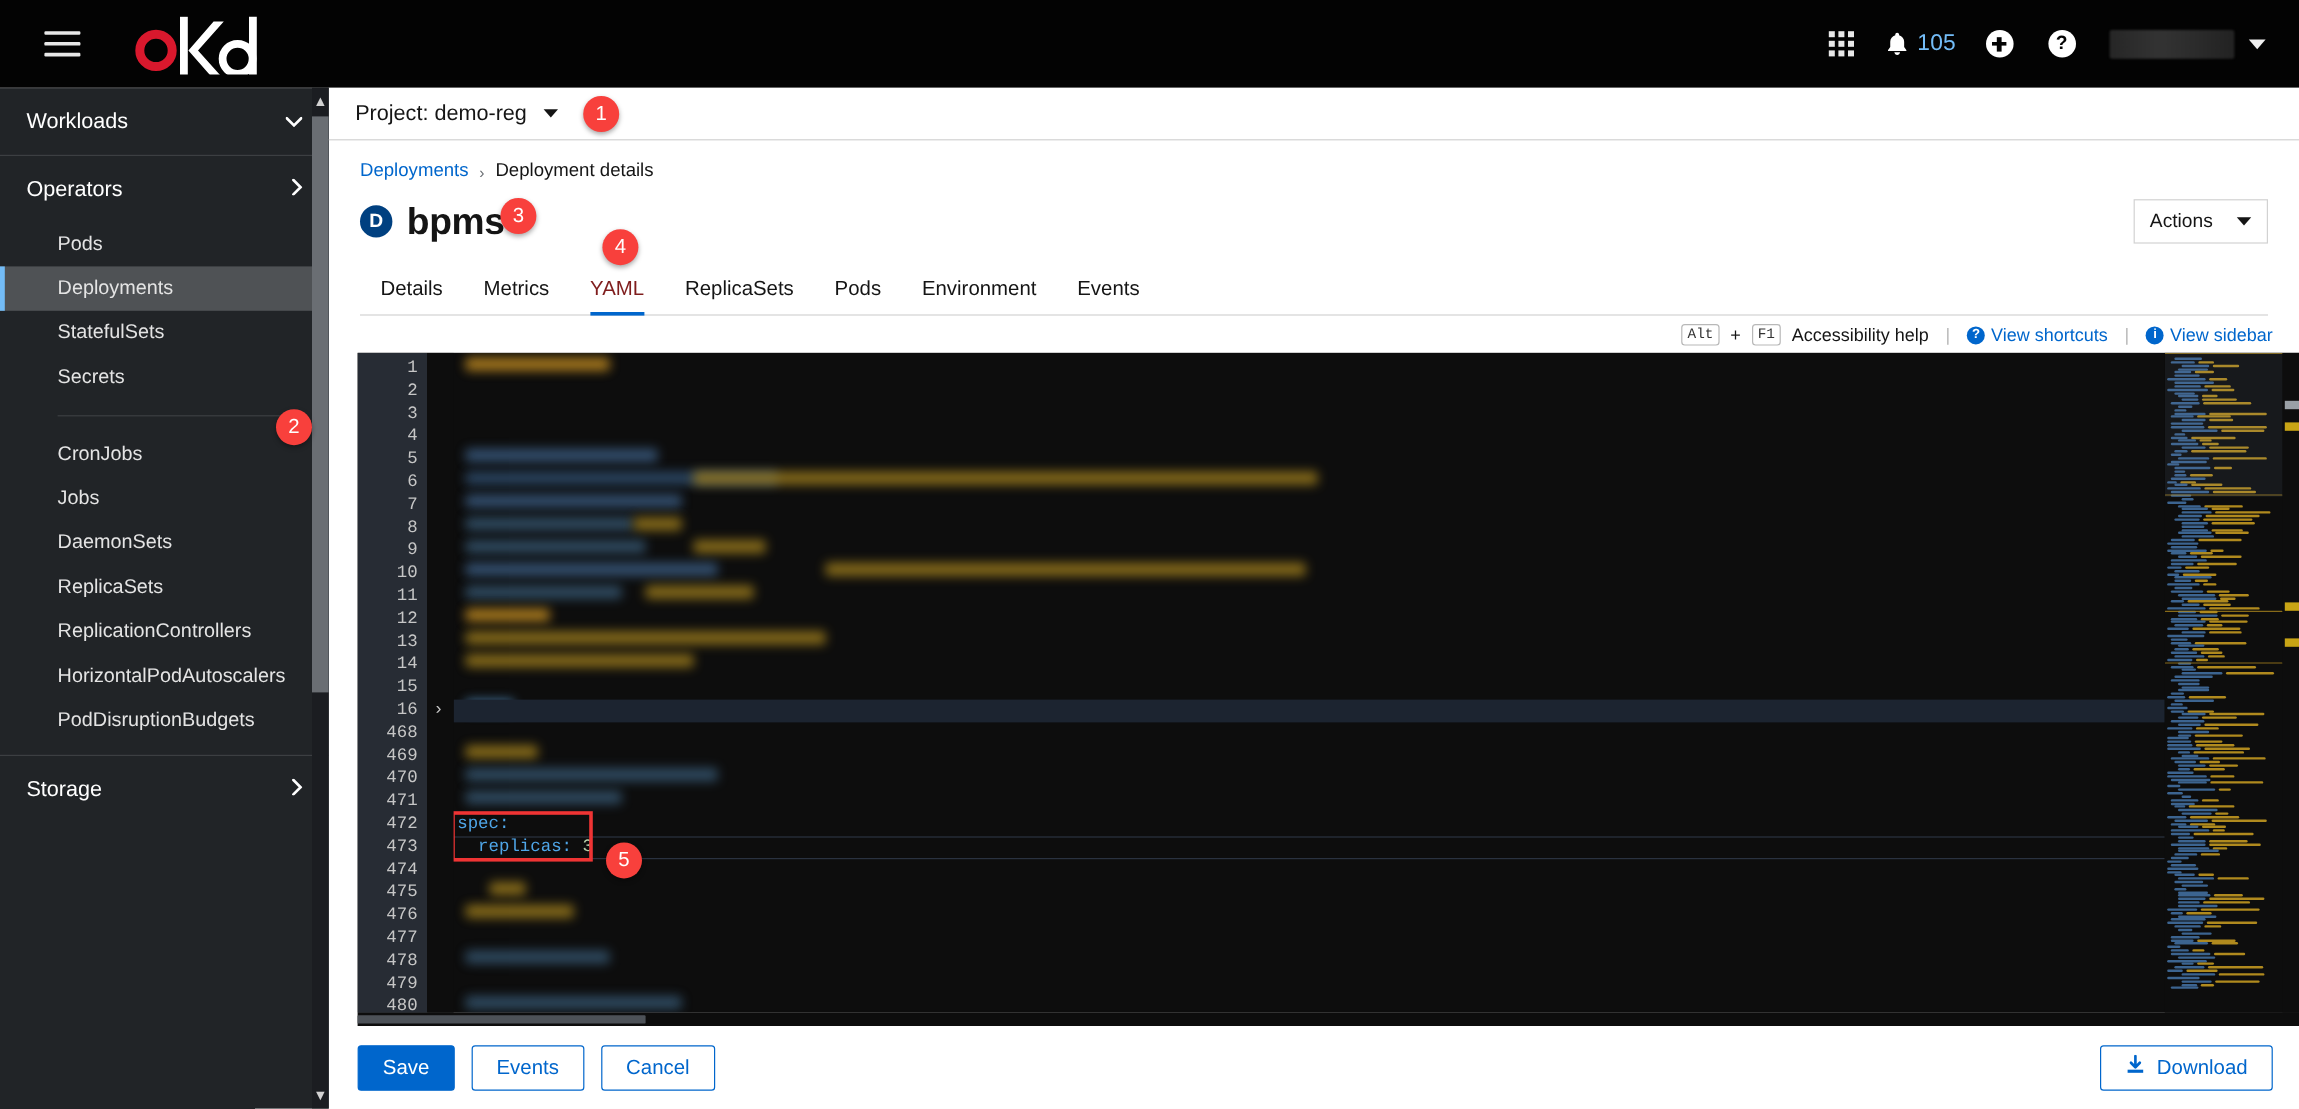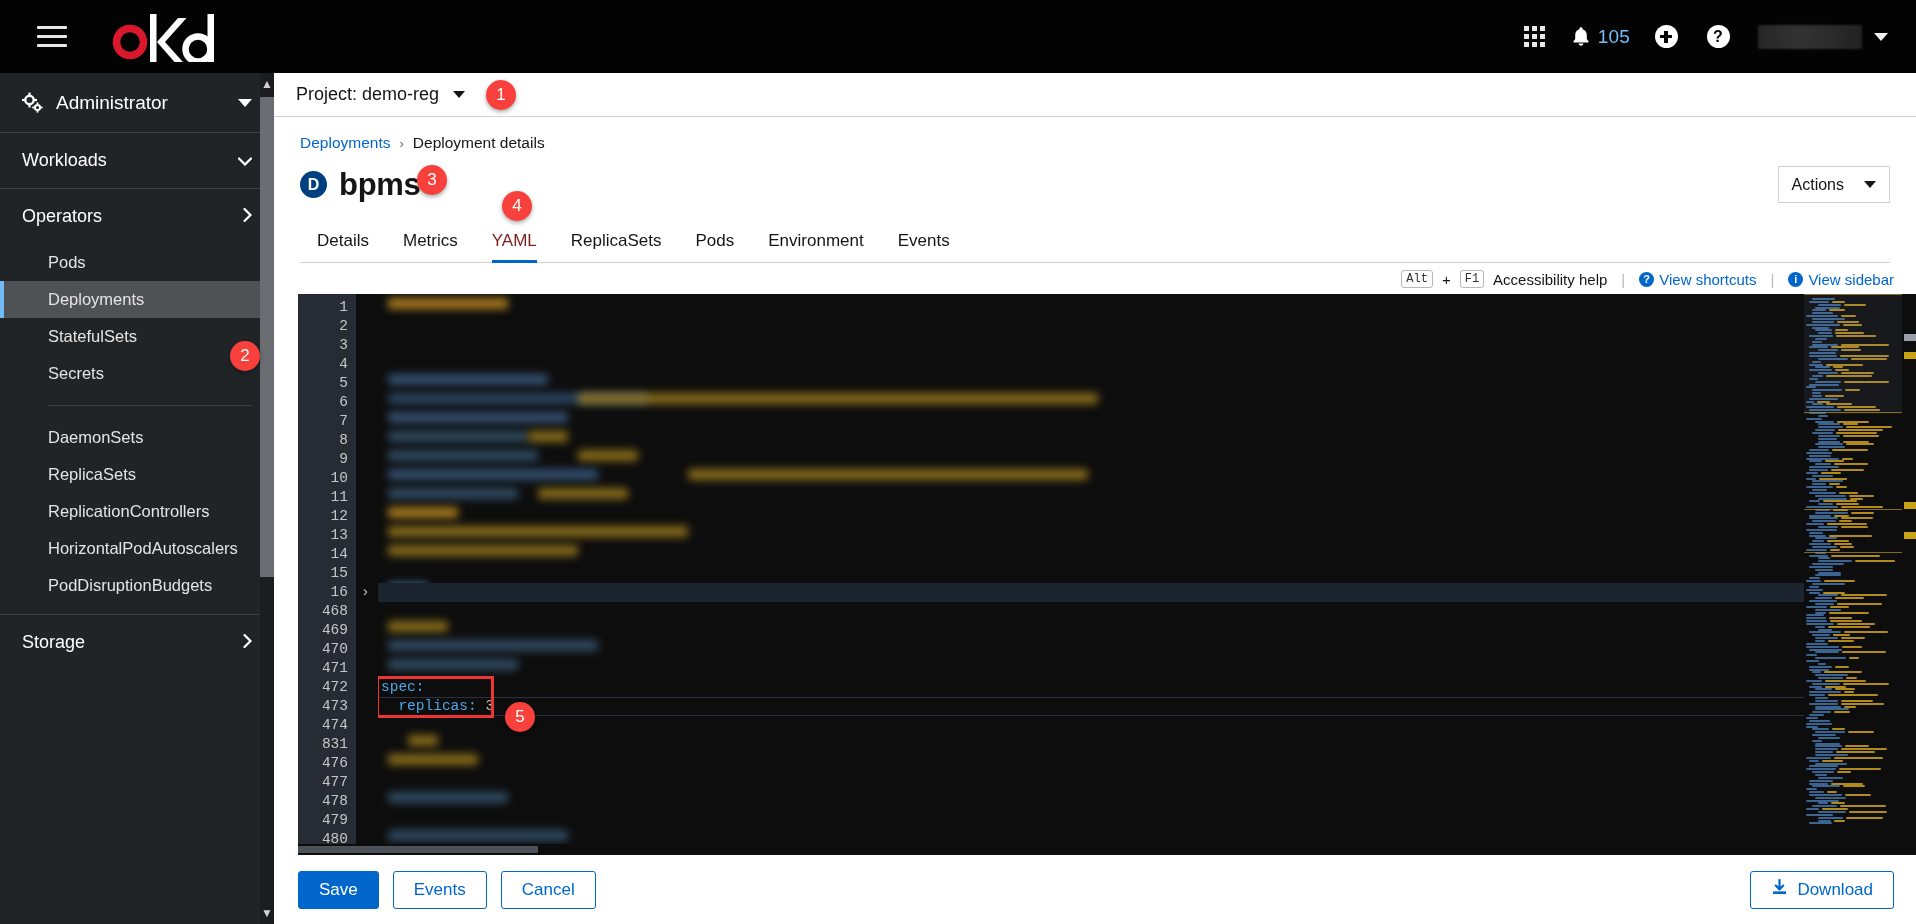--- a/index.html
+++ b/index.html
@@ -233,42 +233,20 @@
       <div class="user-chip">
         <div class="user-redact"></div>
         <div class="caret-down"></div>
       </div>
     </div>
   </div>
 
   <div class="body-row">
 
     <div class="sidebar">
-      <div class="perspective">
-        <span class="persp-icon">
-          <svg width="21" height="21" viewBox="0 0 21 21">
-            <circle cx="7.5" cy="8" r="4.2" fill="none" stroke="#fff" stroke-width="2.4"></circle>
-            <g fill="#fff">
-              <rect x="6.4" y="0.6" width="2.2" height="3"></rect>
-                <rect x="6.4" y="12.4" width="2.2" height="3"></rect>
-              <rect x="0" y="6.9" width="3" height="2.2"></rect>
-                <rect x="12" y="6.9" width="3" height="2.2"></rect>
-            </g>
-            <circle cx="15.5" cy="15.5" r="2.6" fill="none" stroke="#fff" stroke-width="2"></circle>
-            <g fill="#fff">
-              <rect x="14.6" y="10.4" width="1.8" height="2.2"></rect>
-                <rect x="14.6" y="18.4" width="1.8" height="2.2"></rect>
-              <rect x="10.2" y="14.6" width="2.2" height="1.8"></rect>
-                <rect x="18.4" y="14.6" width="2.2" height="1.8"></rect>
-            </g>
-          </svg>
-        </span>
-        <span>Administrator</span>
-        <span class="persp-caret"></span>
-      </div>
       <div class="nav-scroll" id="nav-scroll">
           <div class="nav-group-head">
             <span>Workloads</span>
             <span class="chev"><svg width="14" height="9" viewBox="0 0 14 9">
                 <path d="M1 1.5 7 7.5 13 1.5" stroke="#fff" stroke-width="2.2" fill="none" stroke-linecap="round"></path>
               </svg></span>
           </div>
           <div class="nav-group-head">
             <span>Operators</span>
             <span class="chev"><svg width="9" height="14" viewBox="0 0 9 14">
@@ -281,20 +259,26 @@
           <div class="nav-item active">
             <span>Deployments</span>
           </div>
           <div class="nav-item">
             <span>StatefulSets</span>
           </div>
           <div class="nav-item">
             <span>Secrets</span>
           </div>
           <div class="nav-sep"></div>
+          <div class="nav-item">
+            <span>CronJobs</span>
+          </div>
+          <div class="nav-item">
+            <span>Jobs</span>
+          </div>
           <div class="nav-item">
             <span>DaemonSets</span>
           </div>
           <div class="nav-item">
             <span>ReplicaSets</span>
           </div>
           <div class="nav-item">
             <span>ReplicationControllers</span>
           </div>
           <div class="nav-item">
@@ -388,21 +372,21 @@
               <div class="ln">14</div>
               <div class="ln">15</div>
               <div class="ln">16</div>
               <div class="ln">468</div>
               <div class="ln">469</div>
               <div class="ln">470</div>
               <div class="ln">471</div>
               <div class="ln">472</div>
               <div class="ln">473</div>
               <div class="ln">474</div>
-              <div class="ln">831</div>
+              <div class="ln">475</div>
               <div class="ln">476</div>
               <div class="ln">477</div>
               <div class="ln">478</div>
               <div class="ln">479</div>
               <div class="ln">480</div>
             </div>
           <div class="fold-col" id="foldcol">
               <div class="ln" style="text-align: left; padding-left: 5px;"></div>
               <div class="ln" style="text-align: left; padding-left: 5px;"></div>
               <div class="ln" style="text-align: left; padding-left: 5px;"></div>

